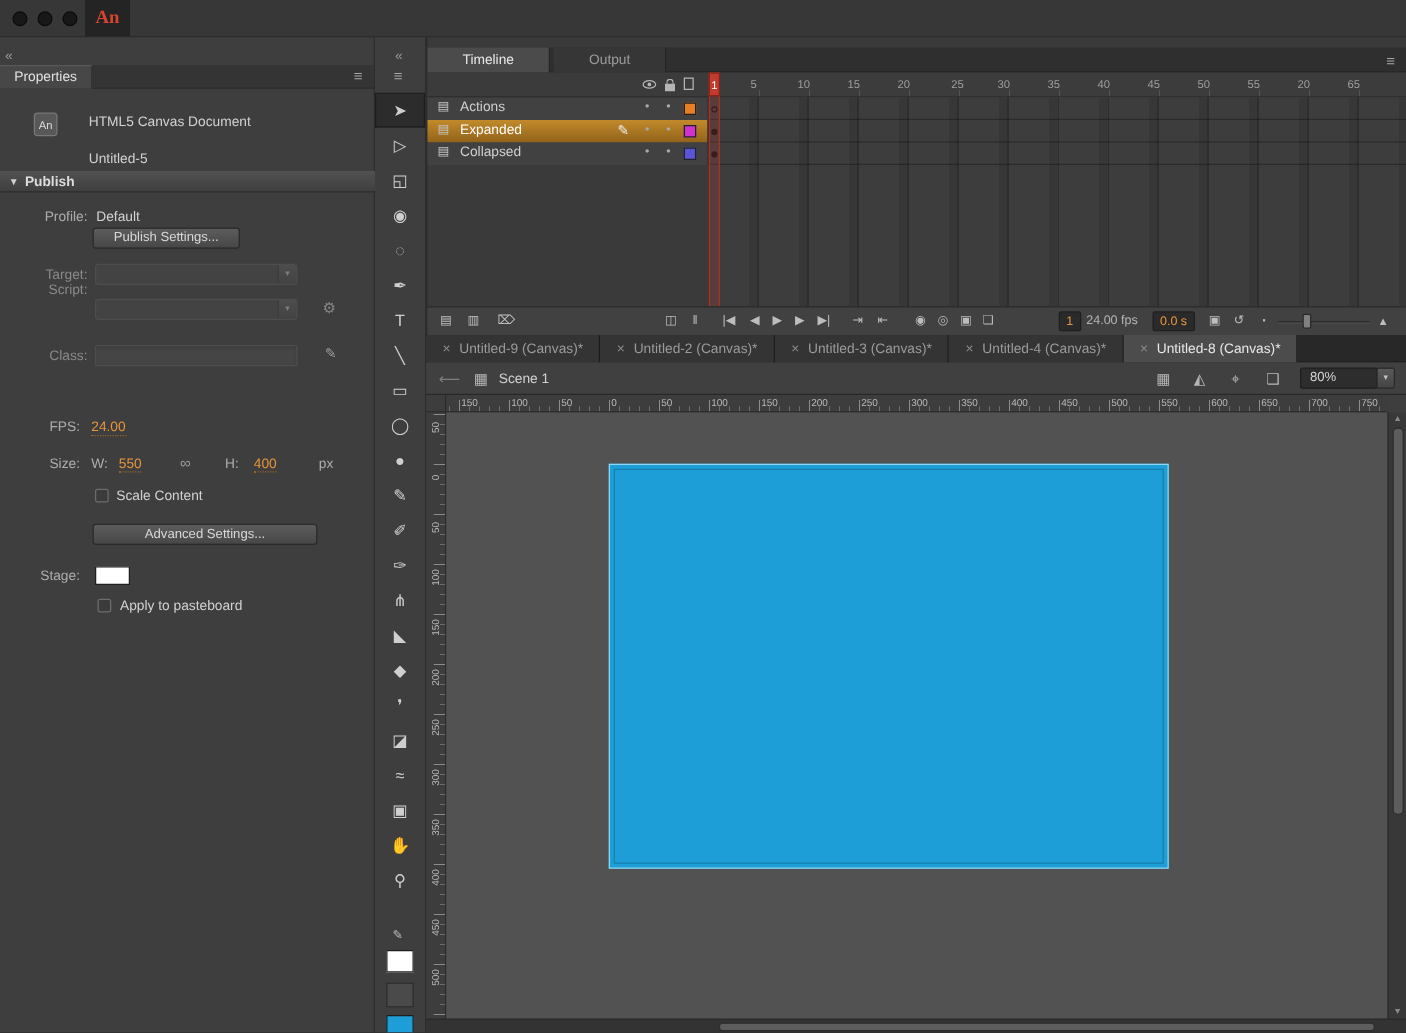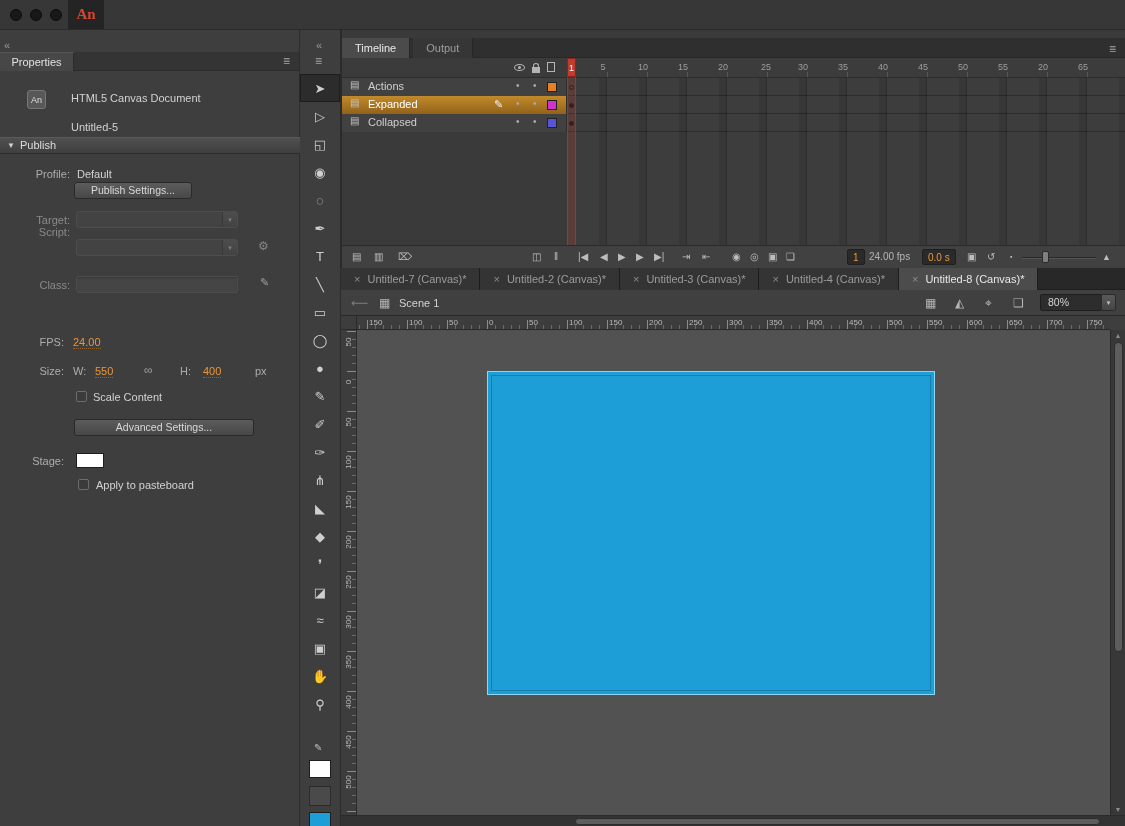--- a/index.html
+++ b/index.html
@@ -23,42 +23,42 @@
   .prop-tab{position:absolute;left:0;top:22px;width:74px;height:19px;background:#474747;border-top:1px solid #585858;
             border-right:1px solid #2c2c2c;color:#e2e2e2;text-align:center;line-height:18px;font-size:11px}
   .tab-strip{position:absolute;left:0;top:22px;width:100%;height:19px;background:#343434;border-bottom:1px solid #2c2c2c}
   .doc-icon{width:19px;height:19px;background:#585858;border:1px solid #777;border-radius:3px;color:#ddd;
             font-size:9px;display:flex;align-items:center;justify-content:center}
   .lbl{color:#adadad}
   .lbl-dim{color:#8a8a8a}
   .val{color:#d2d2d2}
   .orange{color:#e8963c;border-bottom:1px dotted #96642a;cursor:default}
   .section-hdr{position:absolute;left:0;width:300px;height:17px;background:linear-gradient(#505050,#3f3f3f);
-               border-top:1px solid #5a5a5a;border-bottom:1px solid #2d2d2d;color:#dedede;font-weight:normal;
+               border-top:1px solid #5a5a5a;border-bottom:1px solid #2d2d2d;color:#dedede;font-weight:bold;
                font-size:11px;line-height:15px;padding-left:7px}
   .tri{display:inline-block;margin-right:5px;font-size:8px;color:#d0d0d0;vertical-align:1px}
   .btn{background:linear-gradient(#5c5c5c,#474747);border:1px solid #2a2a2a;border-radius:3px;color:#d8d8d8;
        font-size:10.5px;text-align:center;line-height:15px;height:17px}
   .dd{background:#494949;border:1px solid #5c5c5c;border-radius:3px;height:17px}
   .dd-arrow{position:absolute;right:0;top:0;width:15px;height:15px;background:linear-gradient(#5c5c5c,#484848);
             border-left:1px solid #333;border-radius:0 2px 2px 0;color:#bdbdbd;font-size:7px;text-align:center;line-height:15px}
   .txtfield{background:#4c4c4c;border:1px solid #5c5c5c;border-radius:2px;height:17px;box-shadow:inset 0 1px 2px rgba(0,0,0,.35)}
   .disabled{opacity:.5}
   .checkbox{width:11px;height:11px;background:#3b3b3b;border:1px solid #6d6d6d;border-radius:2px;display:inline-block}
   .swatch{border:1px solid #1e1e1e;display:inline-block}
 
   
   .toolbar{background:#3e3e3e;border-right:1px solid #2c2c2c}
   .tool{width:40px;height:28px;display:flex;align-items:center;justify-content:center;color:#cfcfcf;font-size:13px}
   .tool.selected{background:#2c2c2c;box-shadow:inset 0 0 0 1px #1d1d1d}
 
   
   .tl-panel{background:#3a3a3a;border-left:1px solid #2a2a2a;border-bottom:1px solid #242424}
   .tl-tabbar{position:absolute;left:0;top:8px;width:100%;height:20px;background:#2f2f2f;border-bottom:1px solid #272727}
-  .tl-tab{display:inline-block;height:20px;line-height:20px;padding:0 13px;font-size:11px;color:#9d9d9d;
+  .tl-tab{display:inline-block;height:20px;line-height:20px;padding:0 28px;font-size:11px;color:#9d9d9d;
           background:#363636;border-right:1px solid #262626}
   .tl-tab.active{background:#4b4b4b;color:#e9e9e9}
   .tl-header{position:absolute;left:0;top:28px;width:225px;height:20px;background:#3b3b3b;border-bottom:1px solid #2c2c2c}
   .tl-header-frames{position:absolute;left:225px;top:28px;width:559px;height:20px;background:#3c3c3c;border-bottom:1px solid #2c2c2c;
      background-image:repeating-linear-gradient(90deg,#565656 0 1px,transparent 1px 40px);
      background-size:559px 5px;background-position:0 bottom;background-repeat:no-repeat}
   .eye-ic{position:absolute;width:11px;height:7px;border:1px solid #b5b5b5;border-radius:50%}
   .eye-ic::after{content:"";position:absolute;left:3px;top:1px;width:3px;height:3px;border-radius:50%;background:#b5b5b5}
   .lock-ic{position:absolute;width:8px;height:6px;background:#b5b5b5}
   .lock-ic::before{content:"";position:absolute;left:1px;top:-4px;width:4px;height:4px;border:1px solid #b5b5b5;
@@ -415,21 +415,21 @@
       <span class="slider-track" style="left:680px;width:74px"></span>
       <span class="slider-thumb" style="left:700px"></span>
       <span class="tlc" style="left:760px;font-size:9px">▲</span>
     </div>
   </div>
 
   <div class="abs doc-tabbar" style="left:341px;top:268px;width:784px;height:22px">
 
       <span class="doc-tab">
         <span class="doc-close">×</span>
-        <span>Untitled-7 (Canvas)*</span>
+        <span>Untitled-9 (Canvas)*</span>
       </span>
 
       <span class="doc-tab">
         <span class="doc-close">×</span>
         <span>Untitled-2 (Canvas)*</span>
       </span>
 
       <span class="doc-tab">
         <span class="doc-close">×</span>
         <span>Untitled-3 (Canvas)*</span>

